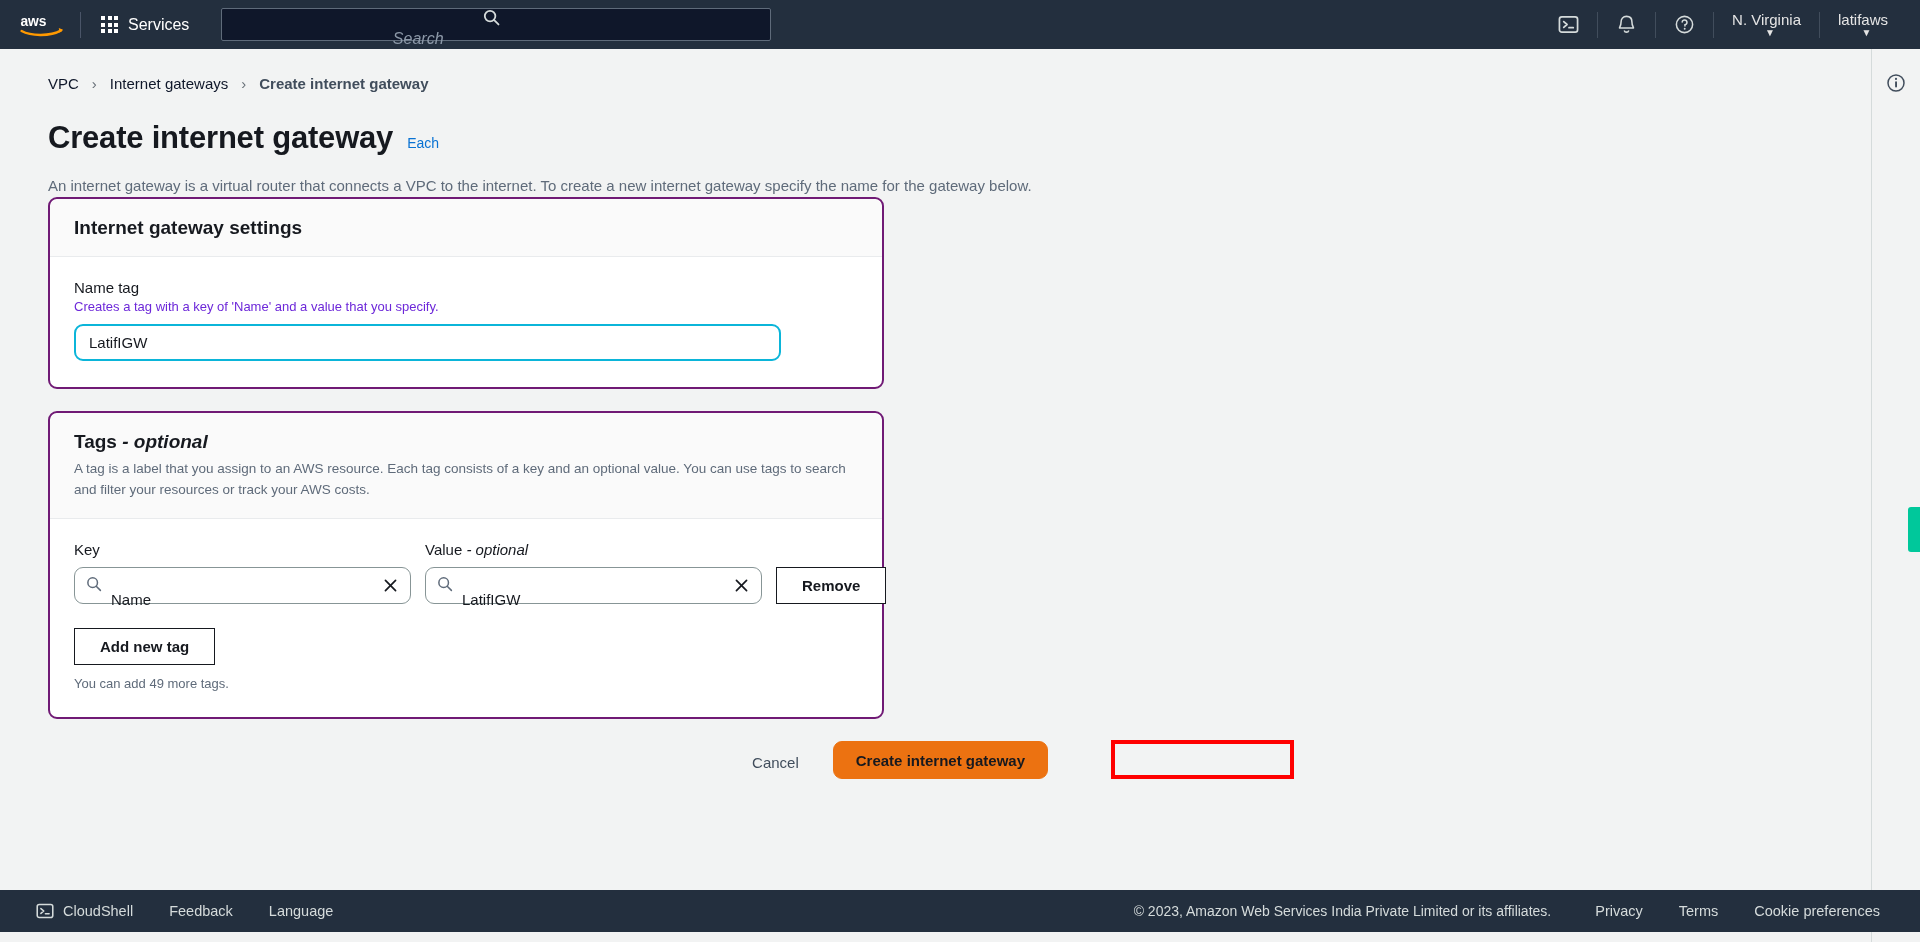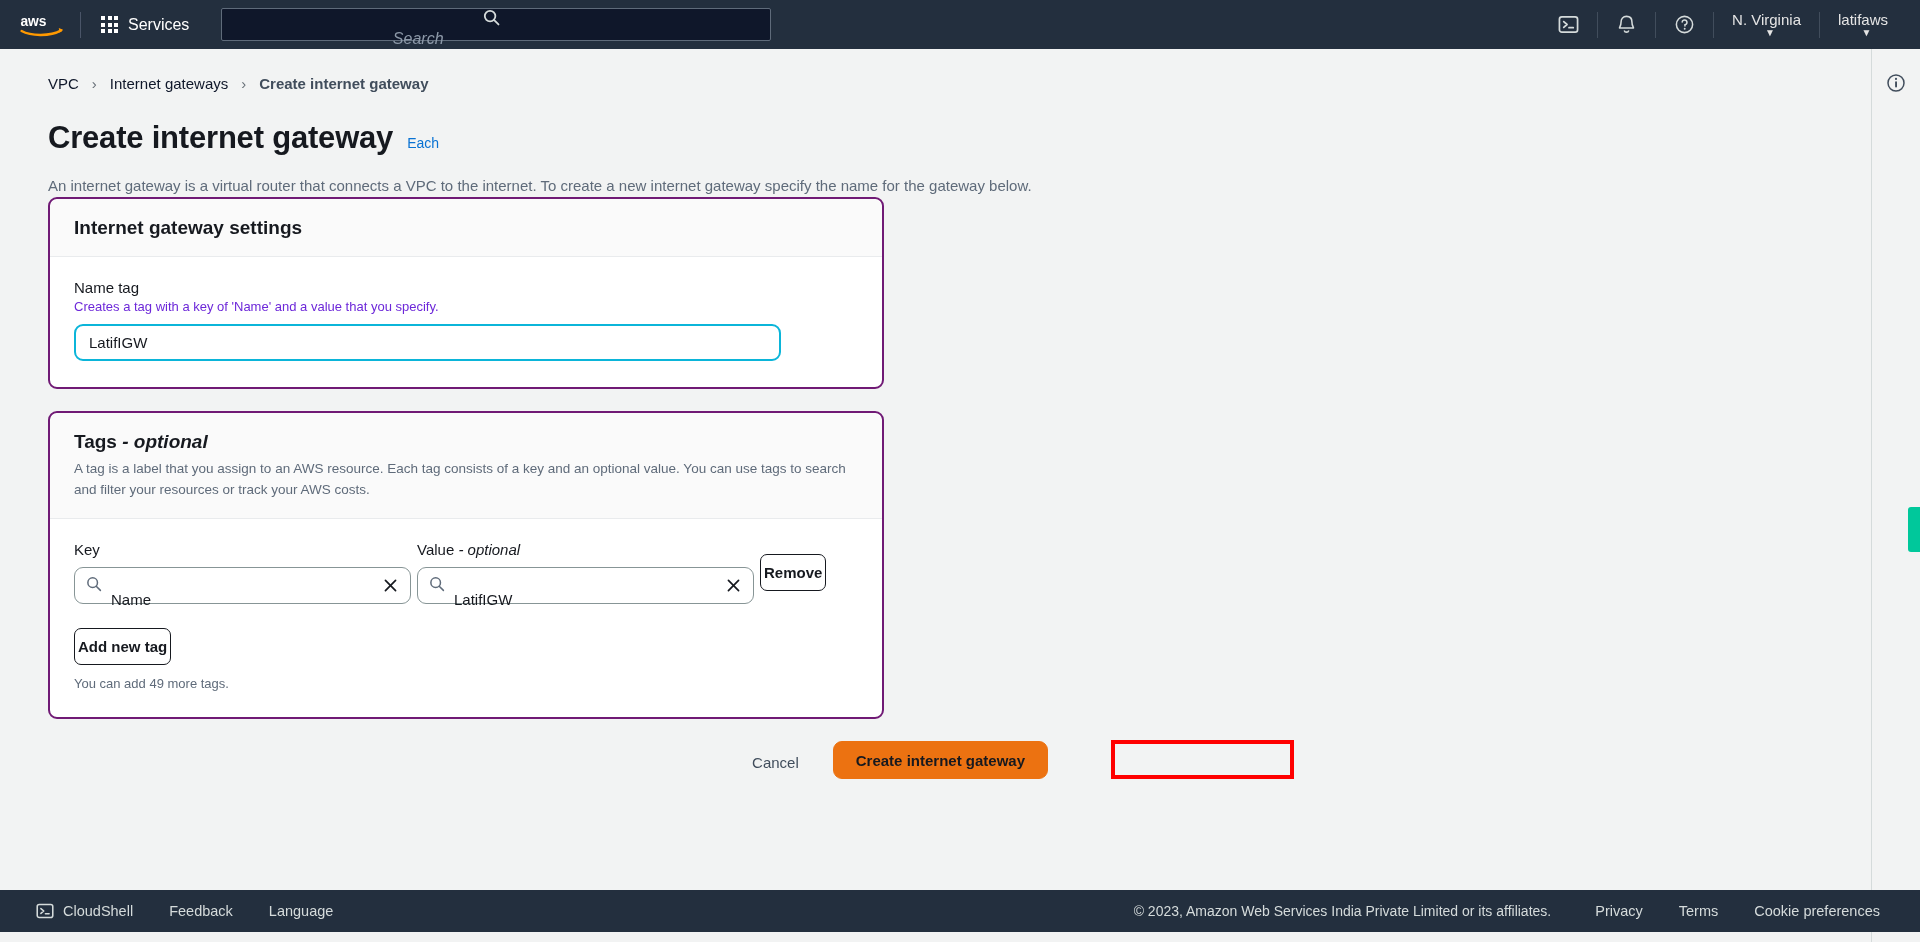--- a/index.html
+++ b/index.html
@@ -171,21 +171,21 @@
     padding: 0 13px;
     font-size: 15px;
     color: #16191f;
     font-family: "Liberation Sans", sans-serif;
     outline: none;
     background: #ffffff;
   }
 
   
   .tag-row {
-    display: flex; align-items: center; gap: 6px;
+    display: flex; align-items: flex-end; gap: 14px;
   }
   .tag-col-label {
     font-size: 15px; color: #16191f; margin-bottom: 9px;
   }
   .tag-col-label .optional { font-style: italic; }
   .combo {
     width: 337px; height: 37px;
     border: 1px solid #879596;
     border-radius: 9px;
     background: #ffffff;
@@ -200,24 +200,24 @@
     background: transparent;
     margin-top: 28px;
   }
   .clear-x {
     cursor: pointer; flex: 0 0 auto;
     display:flex; align-items:center; justify-content:center;
     width: 18px; height: 18px;
   }
   .btn-normal {
     height: 37px;
-    padding: 0 3px;
+    padding: 0 25px;
     background: #ffffff;
     border: 1px solid #16191f;
-    border-radius: 7px;
+    border-radius: 0;
     color: #16191f;
     font-size: 15px; font-weight: bold;
     font-family: "Liberation Sans", sans-serif;
     cursor: pointer;
     white-space: nowrap;
   }
   .add-tag-wrap { margin-top: 24px; }
   .tags-note {
     font-size: 13px; color: #5f6b7a; margin-top: 11px;
   }

